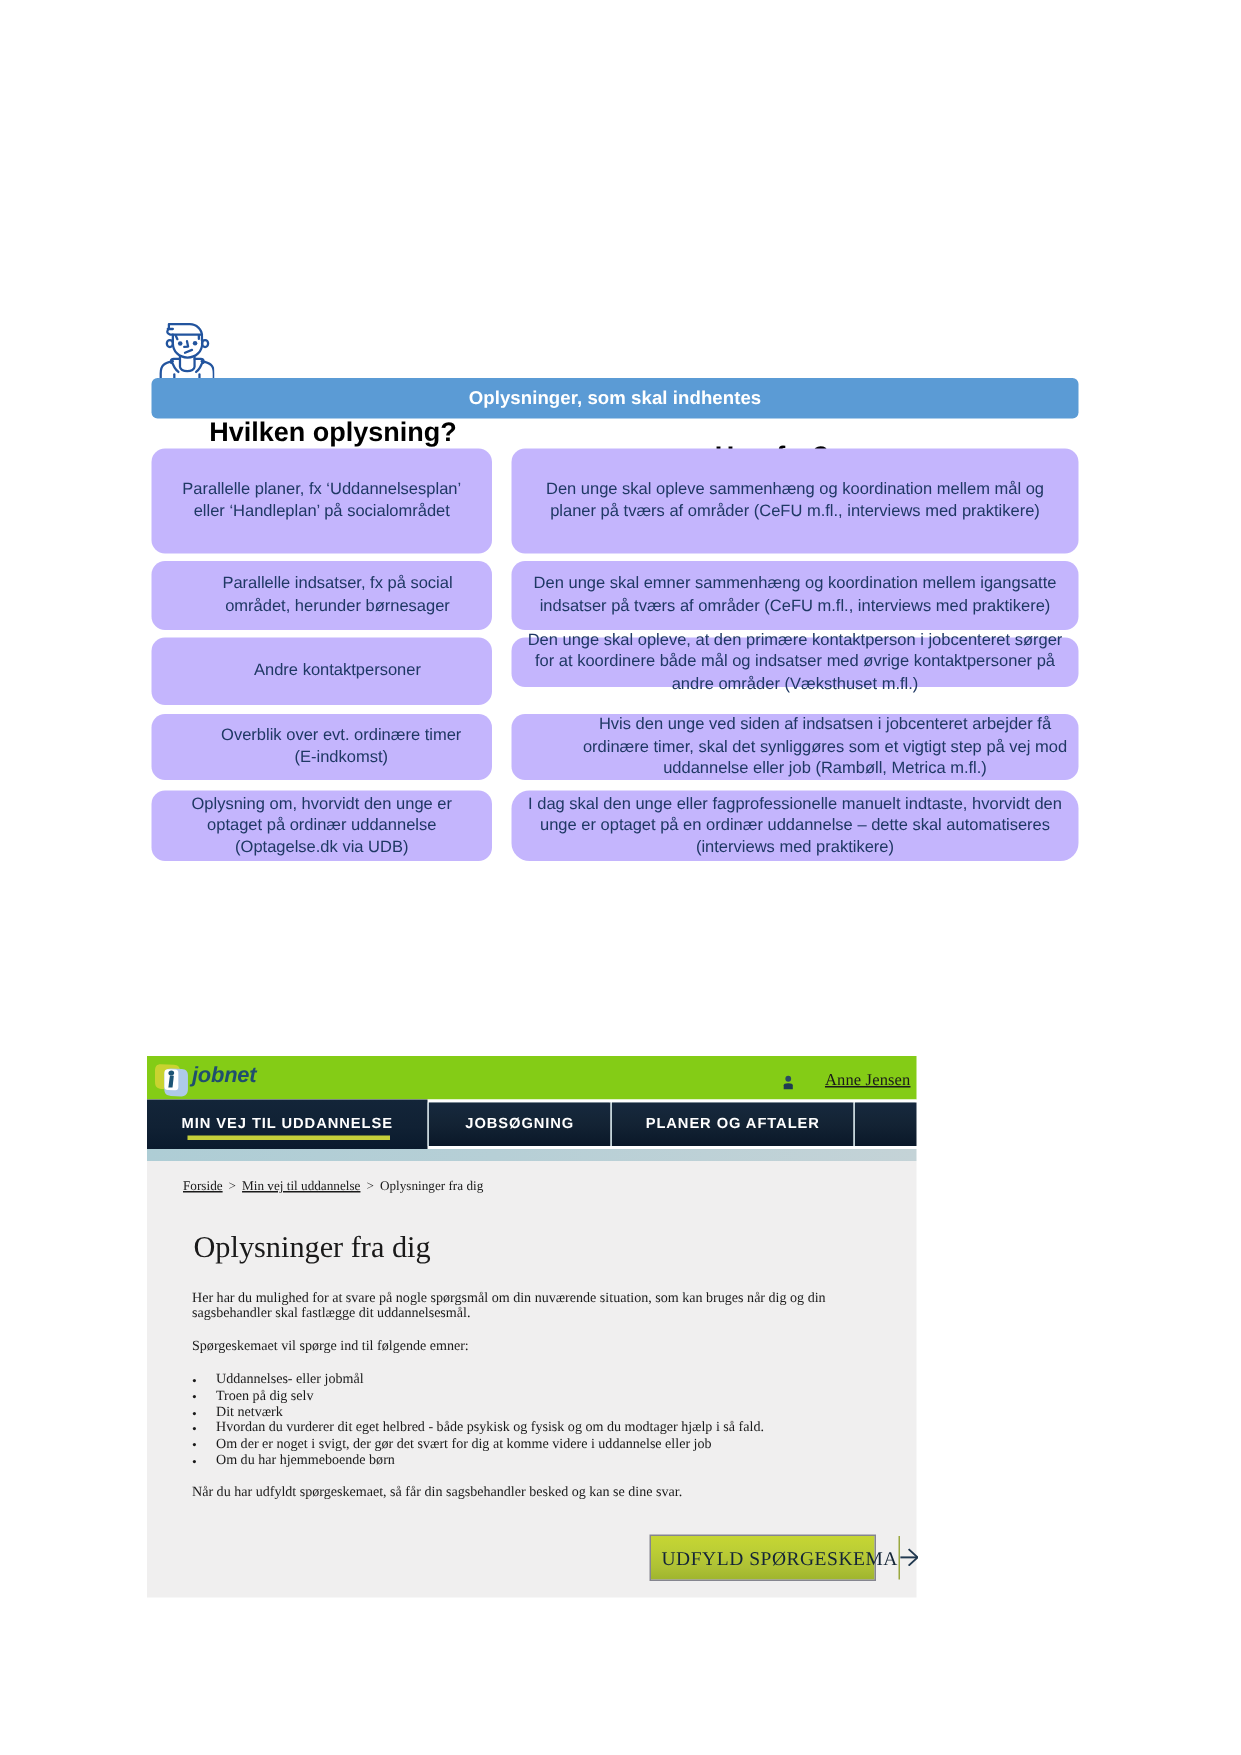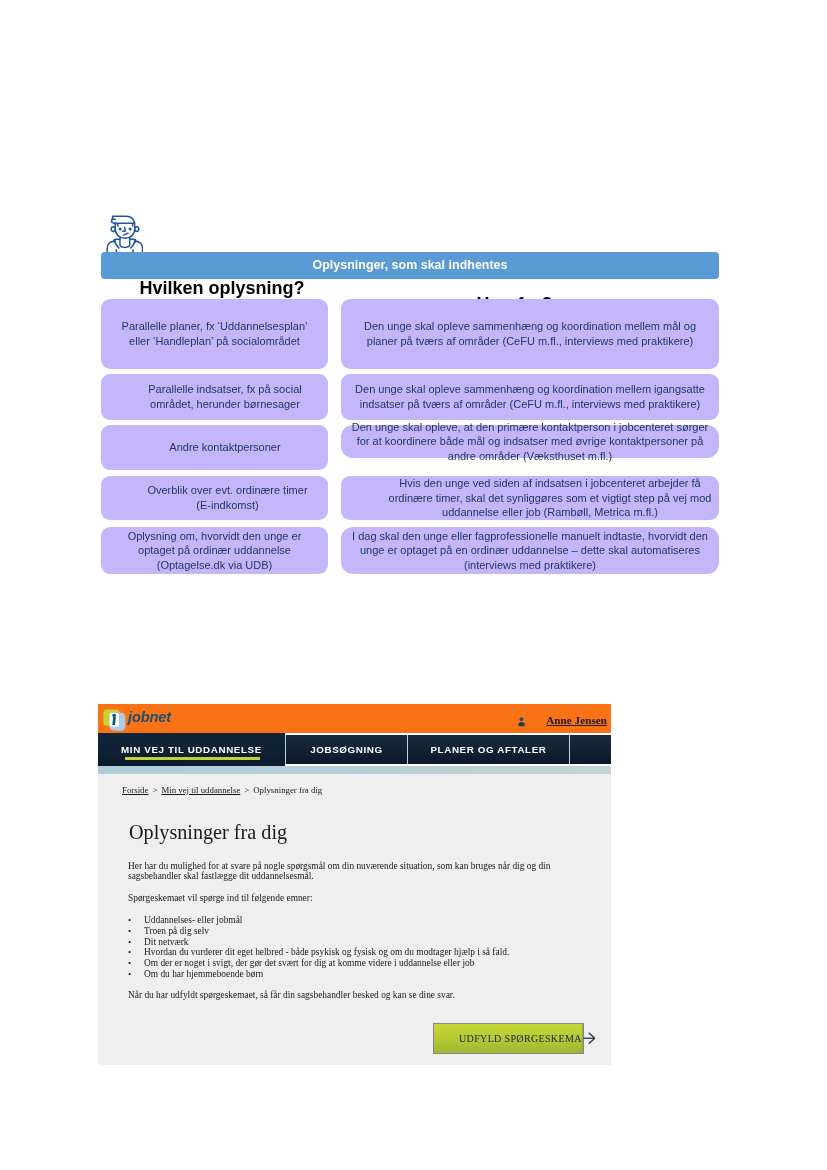--- a/index.html
+++ b/index.html
@@ -28,28 +28,28 @@
         display:flex;align-items:center;justify-content:center;
         box-sizing:border-box;}
   .cell.c1{left:0;width:227px;padding:0 9px;}
   .cell.c2{left:240px;width:378px;padding:0 8px;}
   .cell .tx{display:block;}
   .cell .ln{display:block;white-space:nowrap;}
 
   
   .jobnet{position:absolute;left:98px;top:704px;width:513px;height:361px;}
 
-  .jn-top{position:relative;height:29px;background:#f97316;}
+  .jn-top{position:relative;height:29px;background:#84cc16;}
   .jn-logo{position:absolute;left:4.5px;top:4.5px;width:23px;height:23px;}
   .jn-logo svg{display:block;width:23px;height:23px;}
   .jn-logoword{position:absolute;left:30px;top:5px;font-weight:bold;font-style:italic;
                font-size:14.6px;color:#1F4E6E;letter-spacing:-0.15px;}
   .jn-user{position:absolute;right:4px;top:10px;display:flex;align-items:center;}
   .jn-usericon{width:7px;height:11px;position:relative;top:1px;margin-right:21px;}
-  .jn-username{font-family:"Liberation Serif",serif;font-weight:bold;font-size:11px;
+  .jn-username{font-family:"Liberation Serif",serif;font-weight:normal;font-size:11px;
                color:#1a1a1a;text-decoration:underline;letter-spacing:0.1px;}
 
   .jn-nav{position:relative;height:33px;background:#ffffff;}
   .jn-tab{position:absolute;top:2px;height:29px;display:flex;align-items:center;
           justify-content:center;color:#ffffff;font-weight:bold;font-size:9.8px;
           letter-spacing:0.62px;box-sizing:border-box;
           background:linear-gradient(180deg,#17293e 0%,#132334 50%,#0a1829 100%);}
   .jn-tab.t0{left:0;width:187px;top:0;height:33px;
              background:linear-gradient(180deg,#132539 0%,#102134 55%,#0a1a2d 100%);}
   .jn-tab.t1{left:188px;width:121px;box-shadow:-1px 0 0 #c3d4da;}
@@ -77,22 +77,22 @@
   .jn-ul{position:absolute;left:30px;top:141px;margin:0;padding:0;list-style:none;
          font-family:"Liberation Serif",serif;font-size:9.4px;color:#1a1a1a;
          white-space:nowrap;}
   .jn-ul li{position:relative;padding-left:16px;line-height:10.8px;}
   .jn-ul li:before{content:"\2022";position:absolute;left:0px;top:0px;font-size:9px;}
 
   .jn-btn{position:absolute;left:335px;top:249px;width:151px;height:31px;
           border:1px solid #85858f;box-sizing:border-box;display:flex;
           background:linear-gradient(180deg,#c6d633 0%,#bdcf35 30%,#aec135 72%,#9fb52e 100%);}
   .jn-btn .lab{flex:1;display:flex;align-items:center;justify-content:center;
-       font-family:"Liberation Serif",serif;font-size:10px;color:#132437;
-       letter-spacing:0.35px;border-right:1px solid #9aa840;white-space:nowrap;padding-left:25px;}
+       font-family:"Liberation Serif",serif;font-size:13px;color:#132437;
+       letter-spacing:0.35px;border-right:1px solid #9aa840;white-space:nowrap;padding-left:7px;}
   .jn-btn .arw{width:26px;display:flex;align-items:center;justify-content:center;padding-right:2px;padding-bottom:2px;}
 </style>
 </head>
 <body>
 
 <div class="slide">
   <div class="avatar">
     <svg viewBox="0 0 100 99" xmlns="http://www.w3.org/2000/svg" fill="none" stroke="#22549E" stroke-width="4" stroke-linecap="round" stroke-linejoin="round">
 
       <path d="M17.5 11 V3 H54.5 c11.8 0 21.5 9.3 21.5 20.5 v9"></path>
@@ -147,30 +147,30 @@
         </span>
       </div>
     <div class="cell c1" style="top:75px;height:46px; padding-left:30px;">
         <span class="tx">
           <span class="ln">Parallelle indsatser, fx på social</span>
           <span class="ln">området, herunder børnesager</span>
         </span>
       </div>
     <div class="cell c2" style="top:75px;height:46px;">
         <span class="tx">
-          <span class="ln">Den unge skal opleve sammenhæng og koordination mellem igangsatte</span>
+          <span class="ln">Den unge skal emner sammenhæng og koordination mellem igangsatte</span>
           <span class="ln">indsatser på tværs af områder (CeFU m.fl., interviews med praktikere)</span>
         </span>
       </div>
     <div class="cell c1" style="top:126px;height:45px; padding-left:30px;">
         <span class="tx">
           <span class="ln">Andre kontaktpersoner</span>
         </span>
       </div>
-    <div class="cell c2" style="top:126px;height:33px;border-radius:12px;">
+    <div class="cell c2" style="top:126px;height:33px;">
         <span class="tx">
           <span class="ln">Den unge skal opleve, at den primære kontaktperson i jobcenteret sørger</span>
           <span class="ln">for at koordinere både mål og indsatser med øvrige kontaktpersoner på</span>
           <span class="ln">andre områder (Væksthuset m.fl.)</span>
         </span>
       </div>
     <div class="cell c1" style="top:177px;height:44px;padding-left:35px;">
         <span class="tx">
           <span class="ln">Overblik over evt. ordinære timer</span>
           <span class="ln">(E-indkomst)</span>

